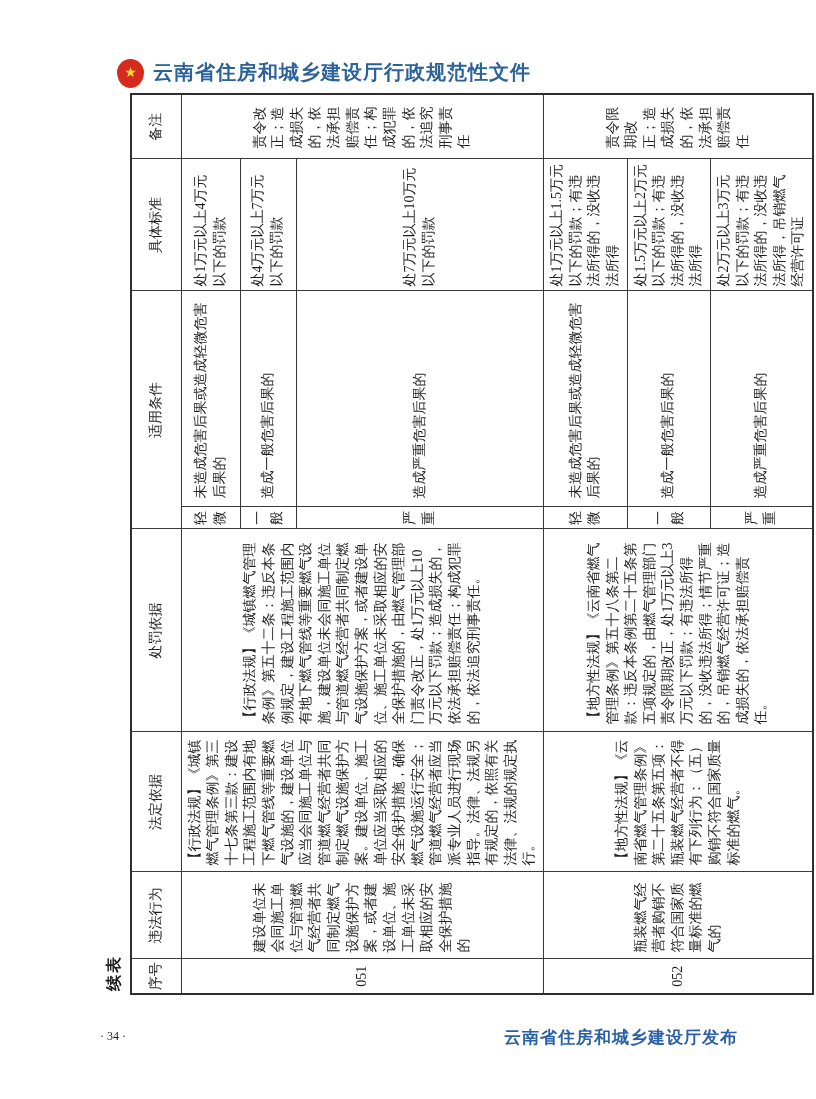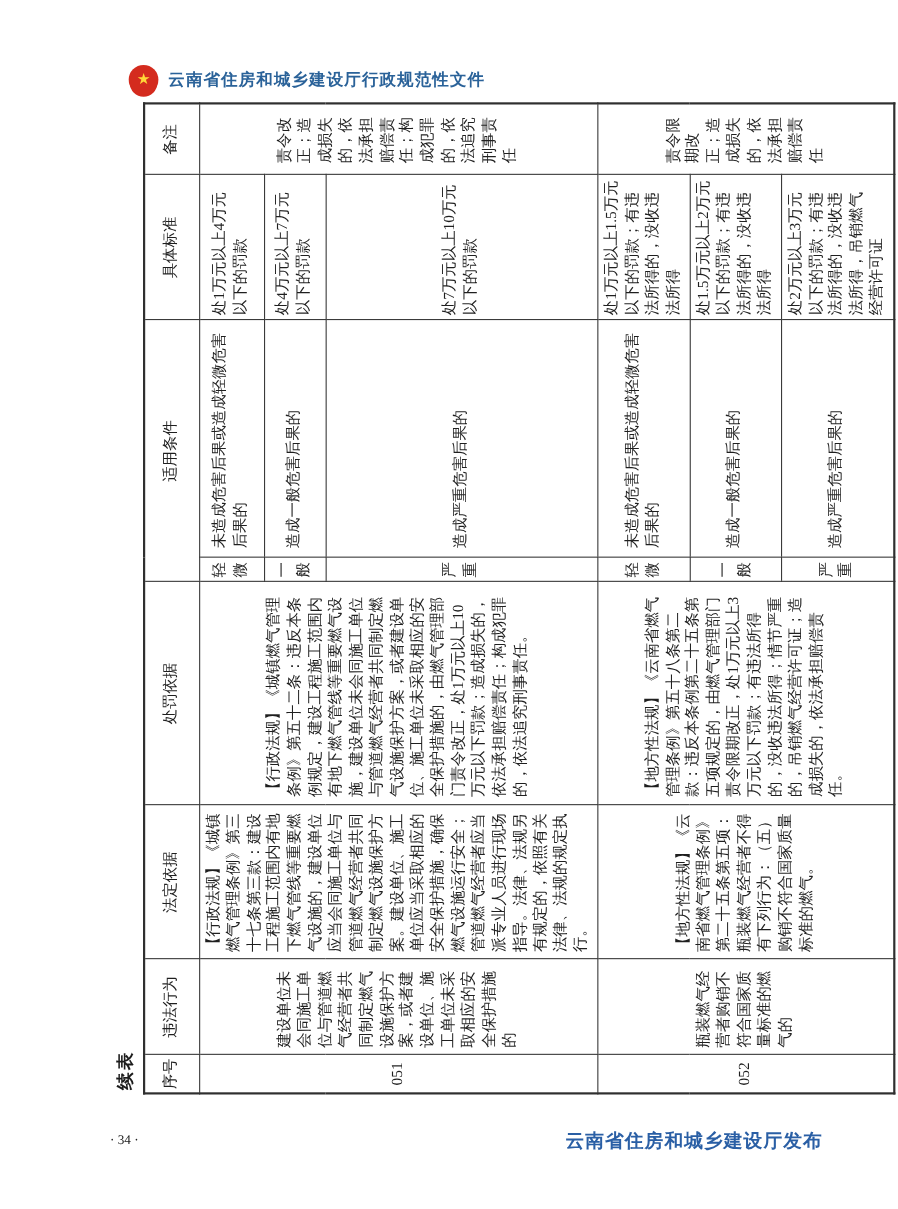--- a/index.html
+++ b/index.html
@@ -6,41 +6,41 @@
   body{
     width:816px;height:1099px;position:relative;background:#ffffff;
     font-family:"Liberation Serif","DejaVu Serif",serif;overflow:hidden;
   }
   
   .doc-header{position:absolute;left:117px;top:55px;height:34px;display:flex;align-items:center;}
   .emblem{width:27px;height:27px;border-radius:50%;background:#d42b1e;position:relative;flex:0 0 27px;
           box-shadow:0 3px 0 -1px #d42b1e;}
   .emblem .star{position:absolute;left:0;top:1px;width:27px;text-align:center;color:#ffd738;font-size:14px;line-height:25px;font-family:"DejaVu Sans",sans-serif;}
   .doc-title{margin-left:9px;font-family:"Liberation Sans","DejaVu Sans",sans-serif;
-             font-weight:bold;font-size:15px;letter-spacing:1px;color:#2a6299;white-space:nowrap;}
+             font-weight:bold;font-size:20px;letter-spacing:1px;color:#2a6299;white-space:nowrap;}
   
   .table-viewport{position:absolute;left:130px;top:95px;width:627px;height:900px;}
   .rotated{position:absolute;left:0;top:0;width:900px;height:627px;
            transform:rotate(-90deg) translateX(-900px);transform-origin:0 0;}
   .cont-label{position:absolute;left:4px;top:-26px;font-weight:bold;font-size:16px;color:#1c1c1c;letter-spacing:2px;}
   table.reg{border-collapse:collapse;table-layout:fixed;width:900px;border:2px solid #2f2f2f;}
   table.reg td,table.reg th{border:1px solid #3a3a3a;vertical-align:middle;color:#1f1f1f;
       font-size:14px;line-height:1.33;font-weight:normal;word-break:break-all;}
   th.hdr{font-weight:bold;font-size:15px;text-align:center;padding:2px;}
   td.c-serial{text-align:center;padding:1px;}
   td.c-behavior{text-align:left;padding:4px 6px;}
   td.c-legal{text-align:left;padding:4px 6px;}
   td.c-penalty{text-align:left;padding:4px 7px;}
   td.c-level{text-align:center;padding:1px;font-size:14px;}
   td.c-cond{text-align:left;padding:4px 8px;}
   td.c-std{text-align:left;padding:4px 4px;}
   td.c-remark{text-align:left;padding:4px 10px;}
   
   .page-number{position:absolute;left:100px;top:1029px;font-size:12px;color:#222;}
-  .footer-pub{position:absolute;right:68px;top:1026px;font-family:"Liberation Sans","DejaVu Sans",sans-serif;
+  .footer-pub{position:absolute;right:78px;top:1026px;font-family:"Liberation Sans","DejaVu Sans",sans-serif;
               font-weight:bold;font-size:17px;color:#2a5fa5;letter-spacing:1px;}
 </style>
 </head>
 <body>
 
 <div class="doc-header">
   <div class="emblem">
       <span class="star">★</span>
     </div>
   <div class="doc-title">云南省住房和城乡建设厅行政规范性文件</div>

